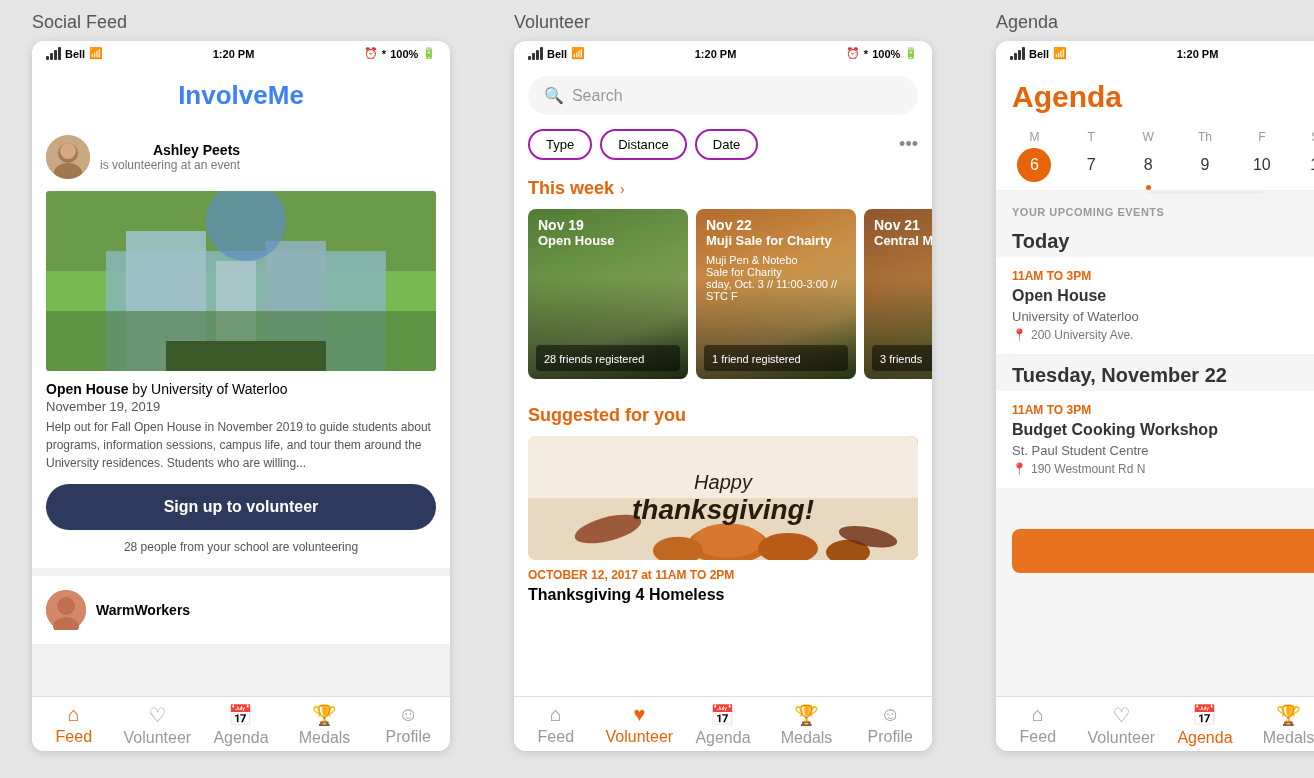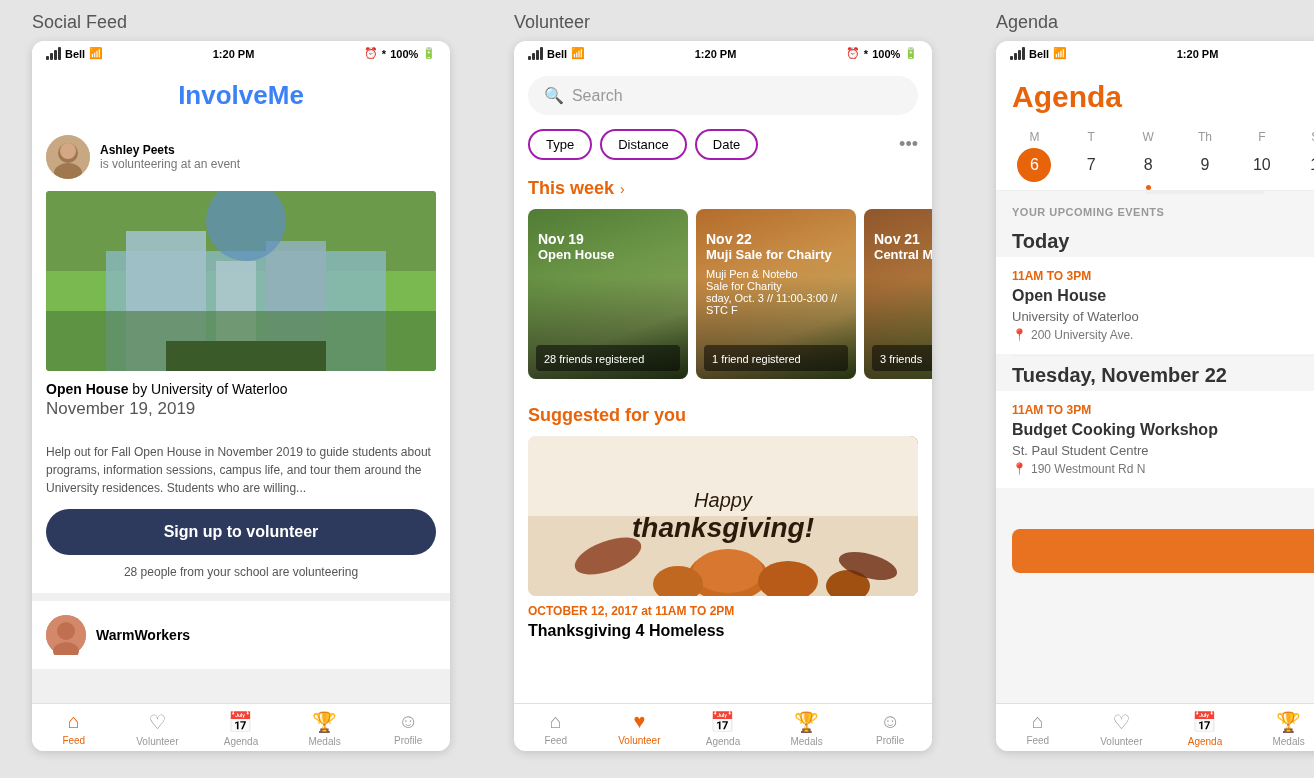--- a/index.html
+++ b/index.html
@@ -74,21 +74,21 @@
     .nav-item {
       flex: 1;
       display: flex;
       flex-direction: column;
       align-items: center;
       gap: 2px;
       cursor: pointer;
     }
     .nav-icon { font-size: 20px; color: #999; }
     .nav-icon.active { color: #e8640a; }
-    .nav-label { font-size: 10px; color: #999; }
+    .nav-label { font-size: 16px; color: #999; }
     .nav-label.active { color: #e8640a; }
 
     
     .feed-header {
       background: white;
       padding: 14px 0 10px;
       text-align: center;
     }
     .feed-logo {
       font-size: 26px;
@@ -116,39 +116,39 @@
       height: 44px;
       border-radius: 50%;
       background: #c8a882;
       overflow: hidden;
       flex-shrink: 0;
       display: flex;
       align-items: center;
       justify-content: center;
       font-size: 20px;
     }
-    .user-name { font-weight: 700; font-size: 12px; }
+    .user-name { font-weight: 700; font-size: 14px; text-align: right; }
     .user-sub { font-size: 12px; color: #777; }
     .feed-image {
       width: 100%;
       height: 180px;
       background: linear-gradient(135deg, #5a8a3c 0%, #7aad52 30%, #4a7a6e 60%, #b8c870 80%, #5a8a3c 100%);
       border-radius: 4px;
       margin-bottom: 10px;
       position: relative;
       overflow: hidden;
     }
     .feed-image-overlay {
       position: absolute;
       inset: 0;
       background: linear-gradient(180deg, rgba(0,80,160,0.3) 0%, rgba(0,0,0,0.1) 100%);
     }
     .feed-desc-title { font-size: 14px; margin-bottom: 2px; }
     .feed-desc-title b { font-weight: 700; }
-    .feed-desc-date { font-size: 17px; color: #555; margin-bottom: 24px; }
+    .feed-desc-date { font-size: 13px; color: #555; margin-bottom: 4px; }
     .feed-desc-body { font-size: 12px; color: #555; line-height: 1.5; margin-bottom: 12px; }
     .feed-btn {
       width: 100%;
       background: #2d3a5e;
       color: white;
       border: none;
       border-radius: 30px;
       padding: 14px;
       font-size: 16px;
       font-weight: 600;
@@ -231,41 +231,41 @@
       background: linear-gradient(160deg, #c8804a 0%, #d4a060 50%, #5a9a4a 100%);
     }
     .event-card-bg { position: absolute; inset: 0; }
     .event-card-overlay {
       position: absolute;
       inset: 0;
       background: linear-gradient(0deg, rgba(0,0,0,0.6) 0%, rgba(0,0,0,0.1) 60%);
     }
     .event-card-text {
       position: absolute;
-      top: 22px;
+      top: 8px;
       left: 10px;
       color: white;
     }
     .event-date { font-size: 14px; font-weight: 700; }
     .event-name { font-size: 13px; font-weight: 600; line-height: 1.3; }
     .event-card-bottom {
       position: absolute;
       bottom: 8px;
       left: 8px;
       right: 8px;
       background: rgba(0,0,0,0.5);
       border-radius: 4px;
       padding: 4px 8px;
       margin-top: 36px;
     }
     .event-friends { font-size: 11px; color: white; }
     .suggested-section { padding: 14px 14px 0; }
     .suggested-img {
       width: 100%;
-      height: 160px;
+      height: 124px;
       border-radius: 8px;
       background: linear-gradient(135deg, #f5e8c8 0%, #e8c870 30%, #c87830 60%, #8a3a1a 100%);
       position: relative;
       overflow: hidden;
       margin-bottom: 8px;
     }
     .thanksgiving-text {
       position: absolute;
       inset: 0;
       display: flex;

